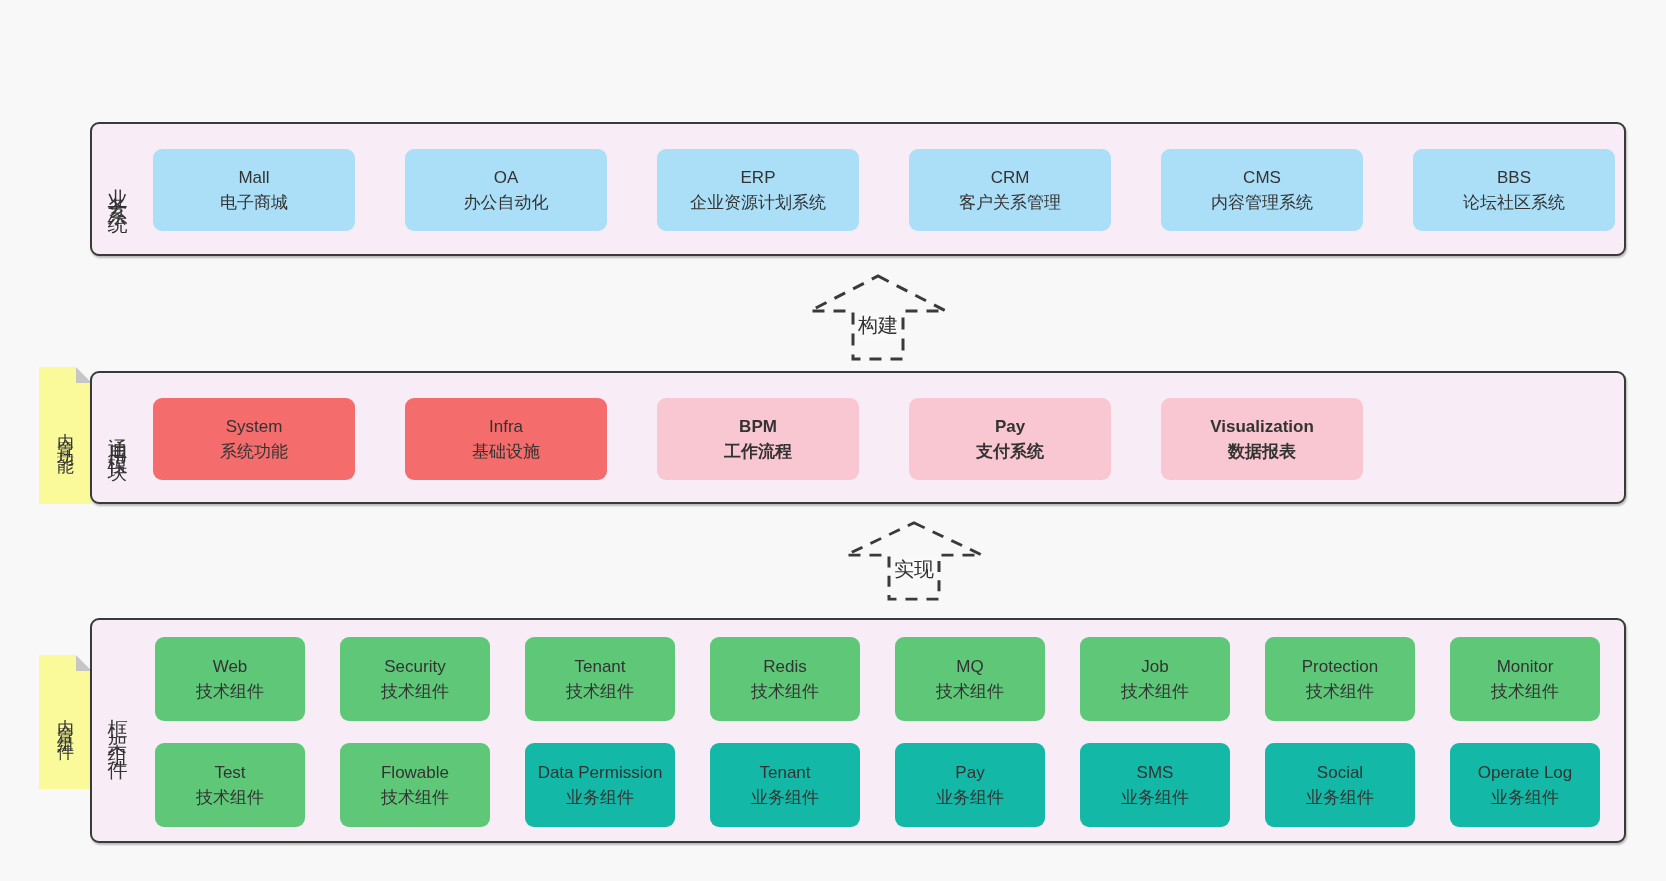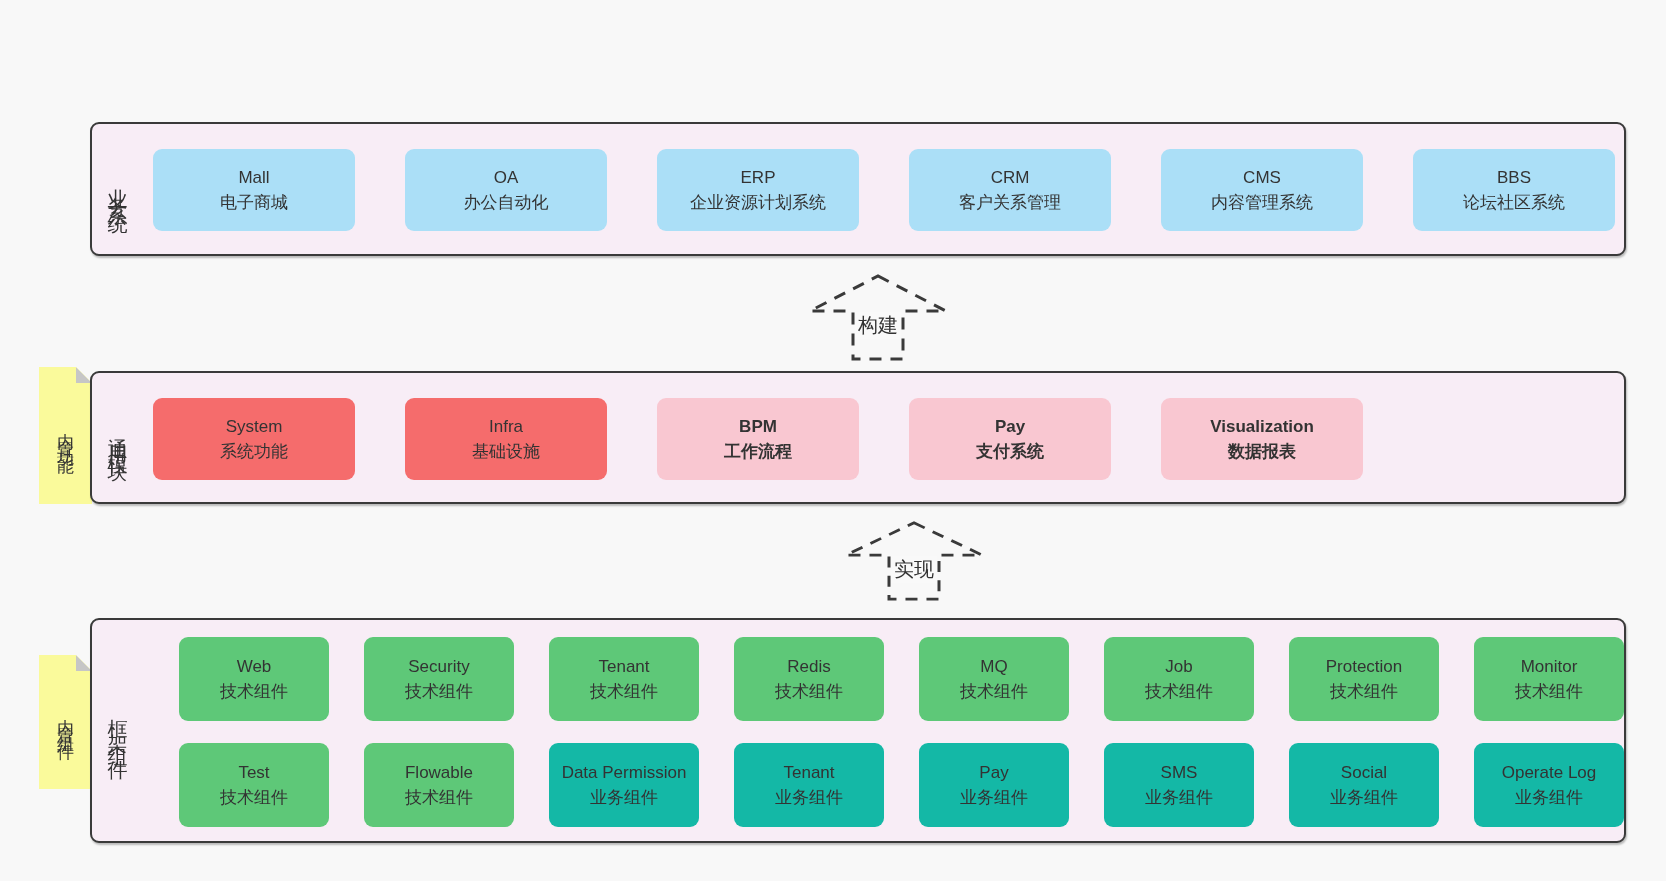--- a/index.html
+++ b/index.html
@@ -22,21 +22,21 @@
     display:flex; align-items:center; justify-content:center;
     writing-mode:vertical-rl; text-orientation:upright;
     font-size:20px; letter-spacing:8px; color:#333;
   }
   #layer-framework .vlabel { letter-spacing:14px; }
 
   .row { position:absolute; display:flex; }
   .row6 { left:61px; gap:50px; }
   #layer-business .row6 { top:25px; }
   #layer-modules  .row6 { top:25px; }
-  .row8 { left:63px; gap:35px;margin-left:24px; }
+  .row8 { left:63px; gap:35px; }
   .row8.first  { top:17px; }
   .row8.second { top:123px; }
 
   .box {
     box-sizing:border-box; border-radius:9px; padding:20px 8px;
     display:flex; flex-direction:column; align-items:center; justify-content:center;
     text-align:center; font-size:17px; line-height:1.5; color:#333;
   }
   .w6 { width:202px; height:82px; }
   .w8 { width:150px; height:84px; }

